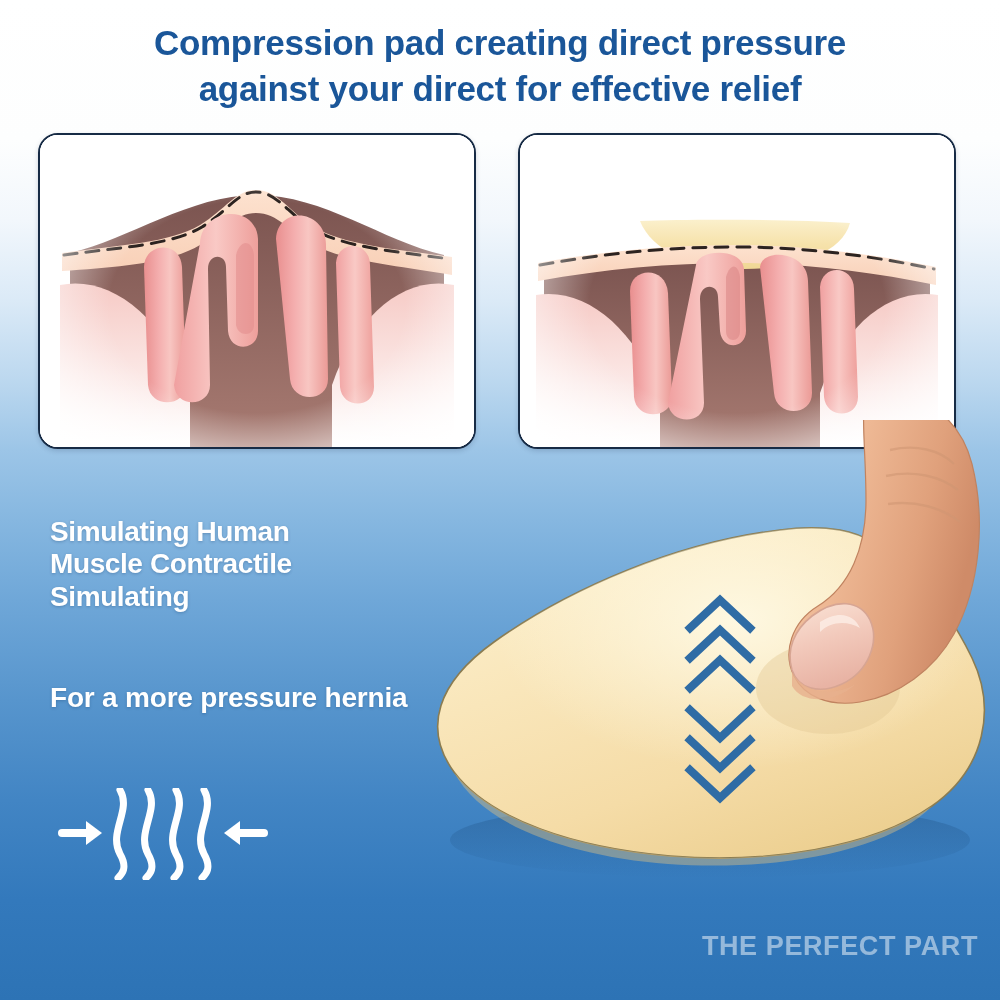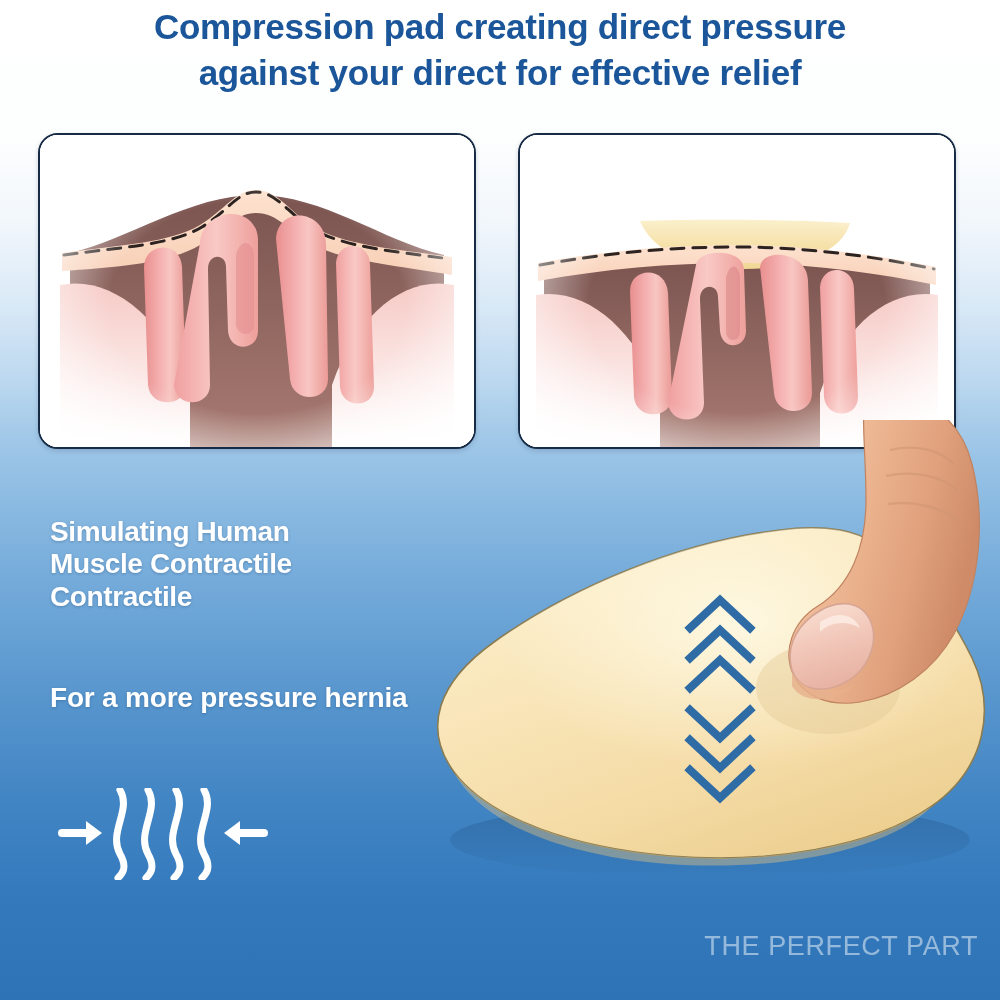--- a/index.html
+++ b/index.html
@@ -21,21 +21,21 @@
         #86b7e0 52%,
         #6fa7d8 60%,
         #5795cd 70%,
         #4285c4 80%,
         #3379bc 90%,
         #2d73b5 100%);
   }
 
   
   .headline{
-    position:absolute;left:0;top:4px;width:1000px;
+    position:absolute;left:0;top:20px;width:1000px;
     text-align:center;
     color:#1a5699;
     font-size:35px;
     font-weight:bold;
     line-height:1.30;
     letter-spacing:-0.3px;
   }
   .headline .l{display:block;}
 
   
@@ -73,21 +73,21 @@
 
   
   #product{position:absolute;left:420px;top:420px;width:580px;height:470px;}
   #product svg{display:block;width:100%;height:100%;}
 
   
   .watermark{
     position:absolute;right:22px;bottom:38px;
     color:rgba(233,240,248,.55);
     font-size:27px;letter-spacing:.6px;
-    font-weight:normal;
+    font-weight:bold;
     margin-top:23px;
   }
 </style>
 </head>
 <body>
 
 <div id="stage">
 
   <div class="headline">
     <span class="l">Compression pad creating direct pressure</span>
@@ -206,21 +206,21 @@
 
       <path d="M206,142 C210,128 218,128 220,142 L220,196 C220,208 206,208 206,196 Z" fill="#d98585" opacity=".55"></path>
 
       <rect x="0" y="0" width="434" height="312" fill="url(#rvig)"></rect>
     </svg>
   </div>
 
   <div class="feature-title">
     <span class="l">Simulating Human</span>
     <span class="l">Muscle Contractile</span>
-    <span class="l">Contractile</span>
+    <span class="l">Simulating</span>
   </div>
 
   <div class="feature-sub">
     <span class="l">For a more pressure hernia</span>
   </div>
 
   <div id="elastic-icon">
     <svg viewBox="0 0 230 92">
       <g fill="none" stroke="#ffffff" stroke-width="7" stroke-linecap="round" stroke-linejoin="round">
 

